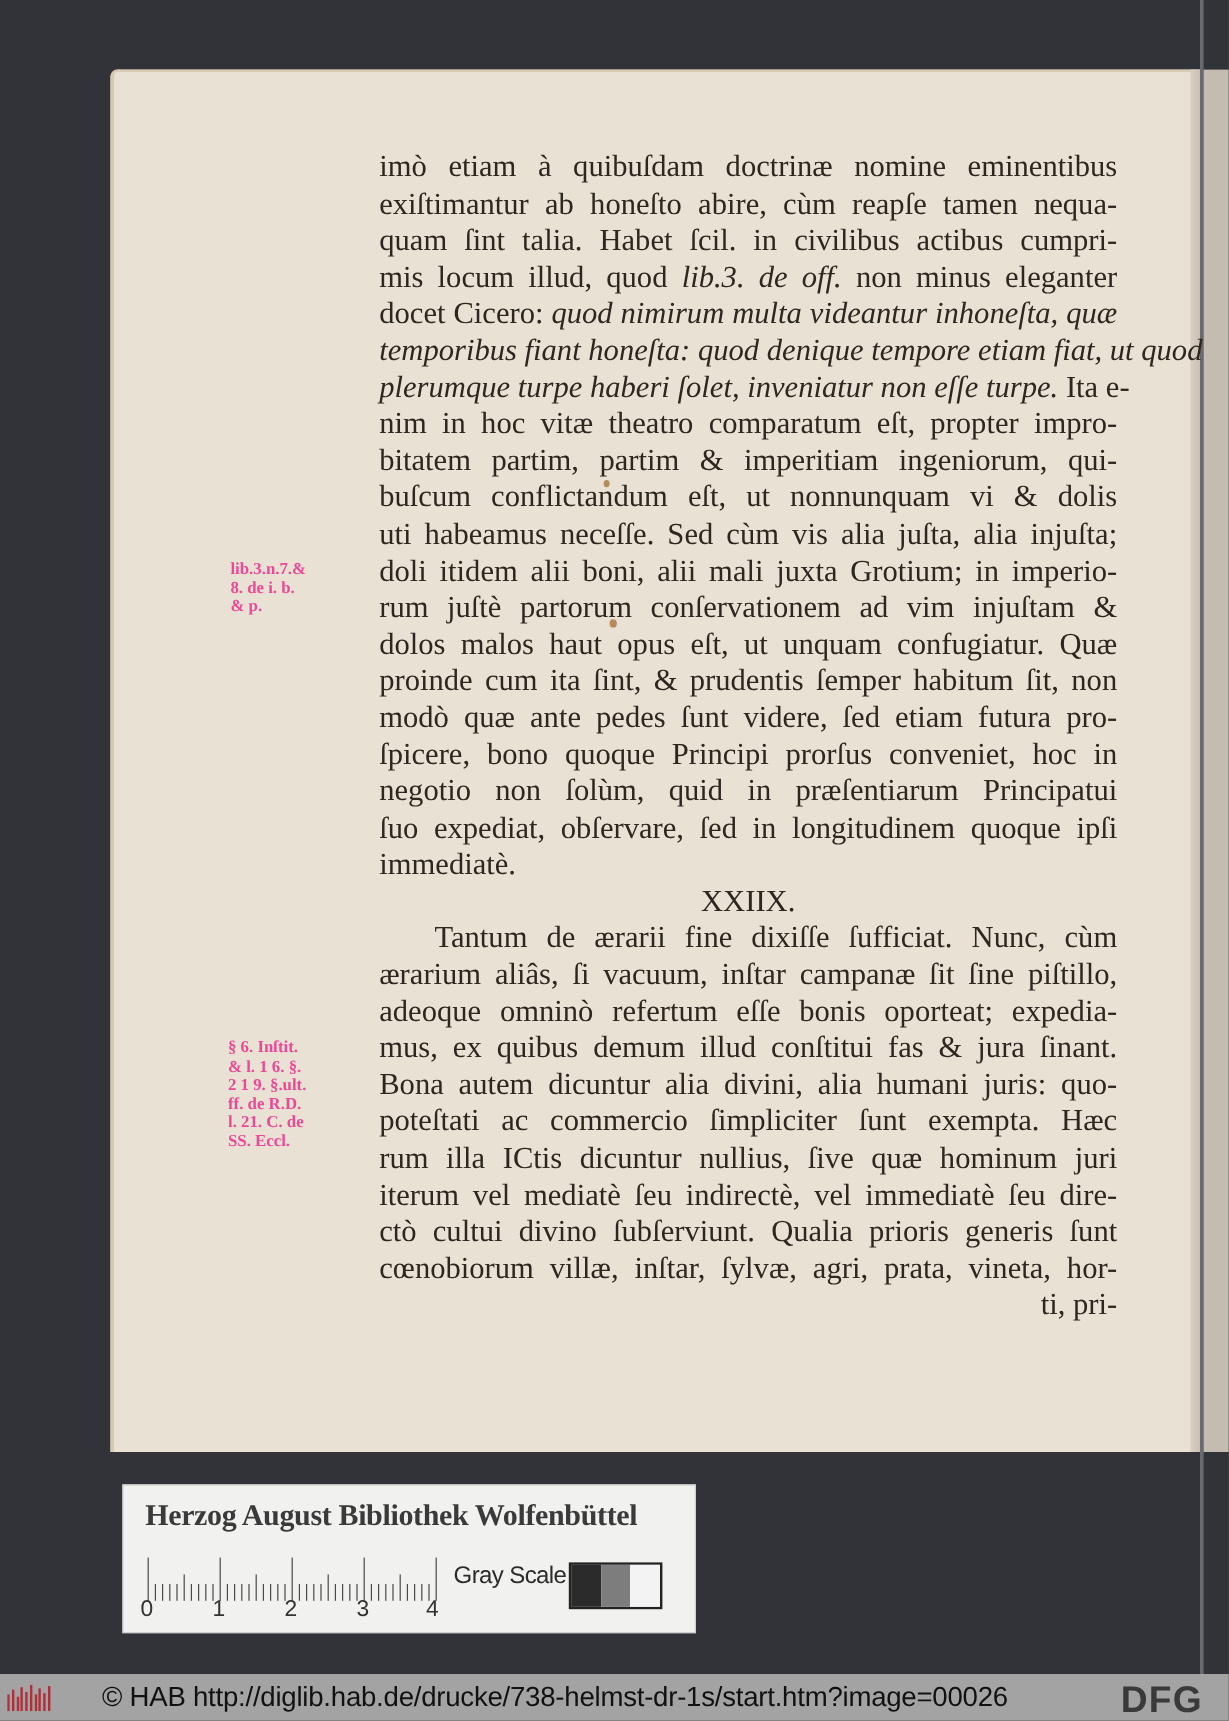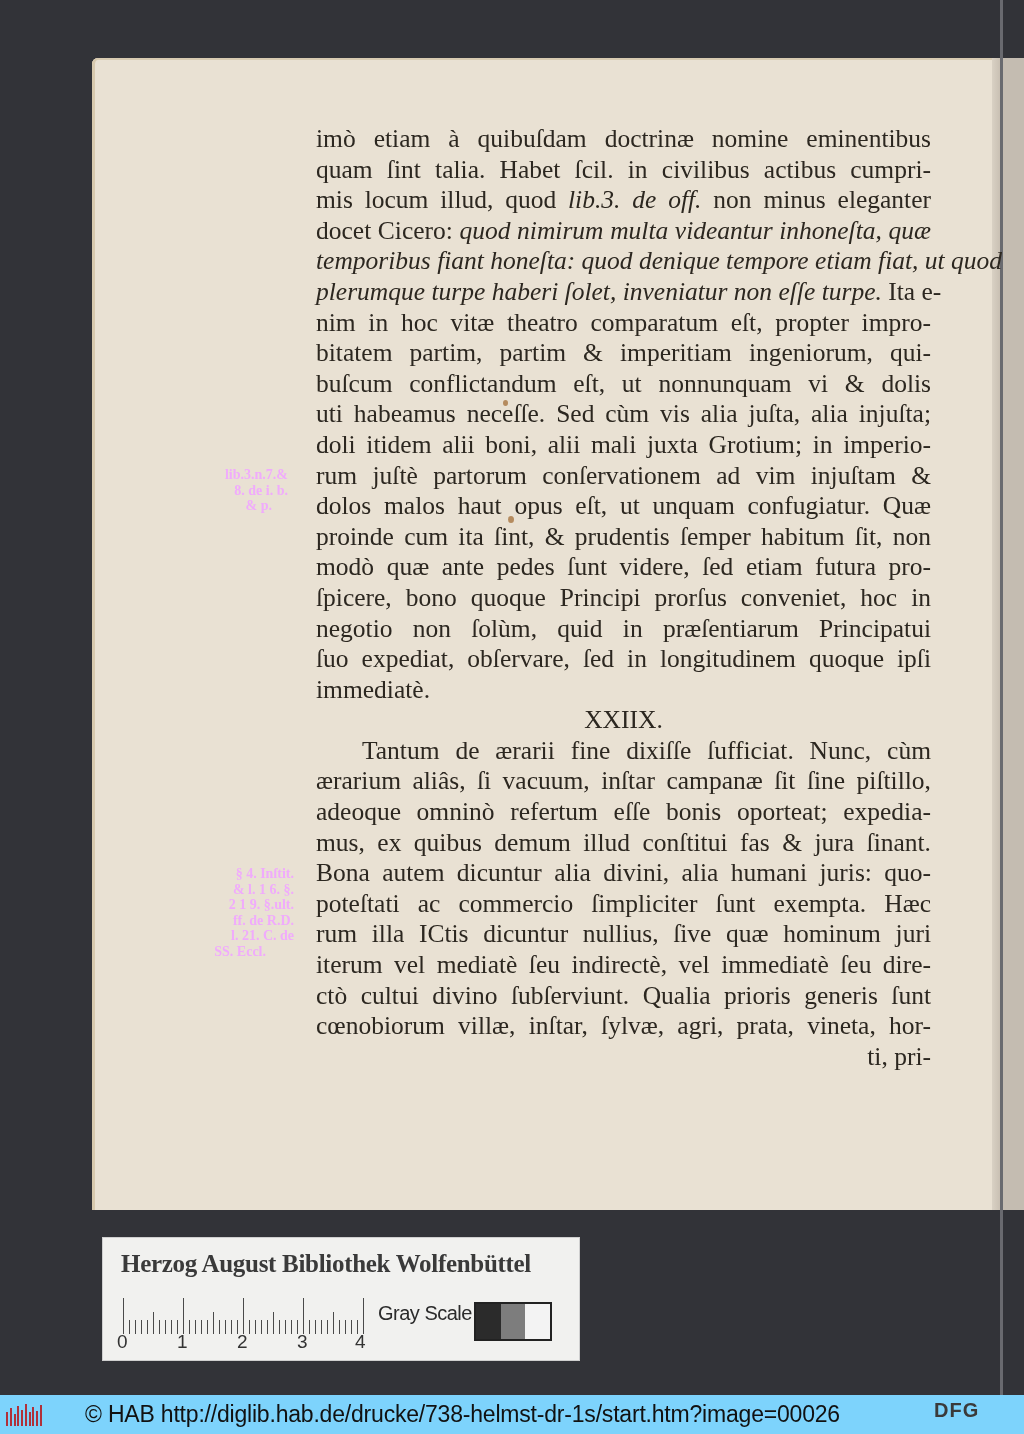--- a/index.html
+++ b/index.html
@@ -42,22 +42,22 @@
     display:block; white-space:nowrap; text-align:justify; text-align-last:justify;
     height:30.6px;
     margin-left:19px;
   }
   .line.last { text-align-last:left; }
   .line.indent { padding-left:46px; }
   .line.right { text-align-last:right; }
   .line.center { text-align-last:center; text-align:right; }
   .it { font-style:italic; }
   .margin-note {
-    position:absolute; color:#f0abfc; font-size:14px; line-height:15.5px;
-    text-align:right; font-weight:bold;
+    position:absolute; color:#ec4899; font-size:14px; line-height:15.5px;
+    font-weight:bold;
   }
   .label-card {
     position:absolute; left:102px; top:1237px; width:476px; height:122px;
     background:#f1f1ef; border:1px solid #cfcfcf;
   }
   .label-title {
     position:absolute; left:18px; top:12px;
     font-family:"Liberation Serif", serif; font-weight:bold;
     font-size:25px; color:#3a3a3a; letter-spacing:-0.3px;
   }
@@ -74,34 +74,34 @@
     font-family:"Liberation Sans", sans-serif; font-size:20px; color:#2b2b2b;
     letter-spacing:-0.5px;
   }
   .gray-swatch {
     position:absolute; left:371px; top:64px; width:74px; height:35px;
     border:2px solid #222; display:flex;
   }
   .gray-swatch span { flex:1; }
   .footer {
     position:absolute; left:0; top:1395px; width:1024px; height:39px;
-    background:#7dd3fc;
+    background:#a3a3a3;
   }
   .footer-logo {
     position:absolute; left:6px; top:9px; width:38px; height:22px;
   }
   .footer-text {
     position:absolute; left:85px; top:6px;
     font-family:"Liberation Sans", sans-serif; font-size:23px; color:#111;
     white-space:nowrap; letter-spacing:-0.2px;
   }
   .dfg {
     position:absolute; left:934px; top:4px;
     font-family:"Liberation Sans", sans-serif; font-weight:bold;
-    font-size:20px; color:#3a3a3a; letter-spacing:1px;
+    font-size:31px; color:#3a3a3a; letter-spacing:1px;
   }
   .speck { position:absolute; border-radius:50%; background:#b58b5e; }
 </style>
 </head>
 <body>
 
 <div class="backdrop"></div>
 <div class="binding-line"></div>
 <div class="right-strip"></div>
 
@@ -109,30 +109,31 @@
   <div class="speck" style="left:411px;top:342px;width:5px;height:6px;"></div>
   <div class="speck" style="left:416px;top:458px;width:6px;height:7px;"></div>
 </div>
 
 <div class="margin-note" style="left:192px;top:467px;width:96px;">
   <div>lib.3.n.7.&amp;</div>
   <div>8. de i. b.</div>
   <div style="padding-right:16px;">&amp; p.</div>
 </div>
 <div class="margin-note" style="left:190px;top:866px;width:104px;">
-  <div>§ 4. Inſtit.</div>
+  <div>§ 6. Inſtit.</div>
   <div>&amp; l. 1 6. §.</div>
   <div>2 1 9. §.ult.</div>
   <div>ff. de R.D.</div>
   <div>l. 21. C. de</div>
   <div style="padding-right:28px;">SS. Eccl.</div>
 </div>
 
 <div class="text-block">
   <span class="line">imò etiam à quibuſdam doctrinæ nomine eminentibus</span>
+  <span class="line">exiſtimantur ab honeſto abire, cùm reapſe tamen nequa-</span>
   <span class="line">quam ſint talia.   Habet ſcil. in civilibus actibus cumpri-</span>
   <span class="line"><span>mis locum illud, quod</span> <span class="it">lib.3. de off.</span> <span>non minus eleganter</span></span>
   <span class="line"><span>docet Cicero:</span> <span class="it">quod nimirum multa videantur inhoneſta, quæ</span></span>
   <span class="line it">temporibus fiant honeſta: quod denique tempore etiam fiat, ut quod</span>
   <span class="line"><span class="it">plerumque turpe haberi ſolet, inveniatur non eſſe turpe.</span> <span>Ita e-</span></span>
   <span class="line">nim in hoc vitæ theatro comparatum eſt, propter impro-</span>
   <span class="line">bitatem partim, partim &amp; imperitiam ingeniorum, qui-</span>
   <span class="line">buſcum conflictandum eſt, ut nonnunquam vi &amp; dolis</span>
   <span class="line">uti habeamus neceſſe.   Sed cùm vis alia juſta, alia injuſta;</span>
   <span class="line">doli itidem alii boni, alii mali juxta Grotium; in imperio-</span>

